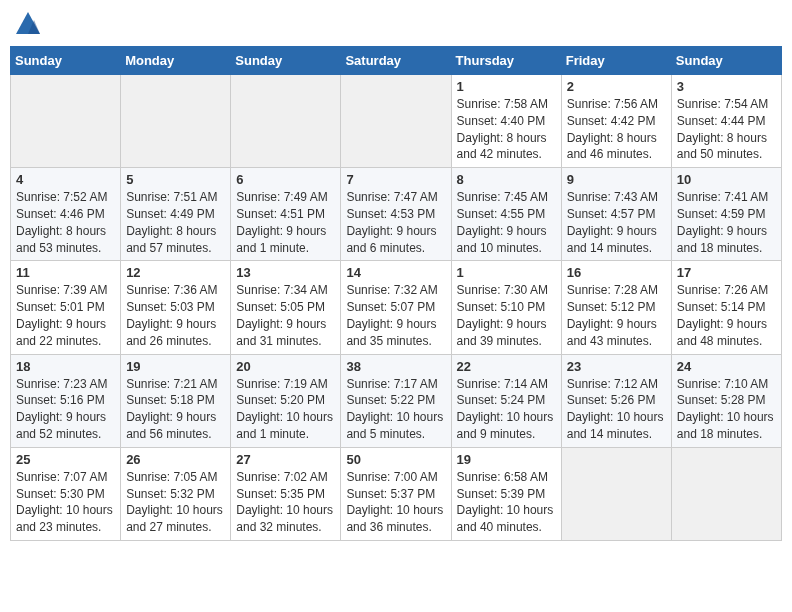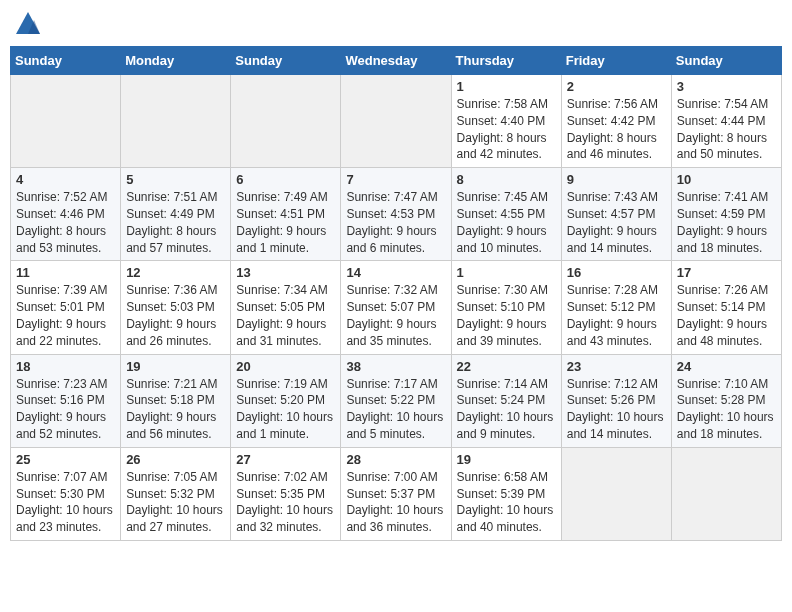--- a/index.html
+++ b/index.html
@@ -110,21 +110,21 @@
     <div class="subtitle"></div>
   </div>
 </div>
 
 <table>
   <thead>
     <tr>
     <th>Sunday</th>
         <th>Monday</th>
         <th>Sunday</th>
-        <th>Wednesday</th>
+        <th>Saturday</th>
         <th>Thursday</th>
         <th>Friday</th>
         <th>Sunday</th>
       </tr>
   </thead>
   <tbody id="calendar-body">
   <tr>
         <td class="empty-cell"></td>
         <td class="empty-cell"></td>
         <td class="empty-cell"></td>
@@ -239,21 +239,21 @@
         </td>
         <td>
           <span class="day-num">26</span>
           <div class="day-info">Sunrise: 7:05 AM<br>Sunset: 5:32 PM<br>Daylight: 10 hours<br>and 27 minutes.</div>
         </td>
         <td>
           <span class="day-num">27</span>
           <div class="day-info">Sunrise: 7:02 AM<br>Sunset: 5:35 PM<br>Daylight: 10 hours<br>and 32 minutes.</div>
         </td>
         <td>
-          <span class="day-num">28</span>
+          <span class="day-num">50</span>
           <div class="day-info">Sunrise: 7:00 AM<br>Sunset: 5:37 PM<br>Daylight: 10 hours<br>and 36 minutes.</div>
         </td>
         <td>
           <span class="day-num">19</span>
           <div class="day-info">Sunrise: 6:58 AM<br>Sunset: 5:39 PM<br>Daylight: 10 hours<br>and 40 minutes.</div>
         </td>
         <td class="empty-cell"></td>
         <td class="empty-cell"></td>
       </tr>
     </tbody>

